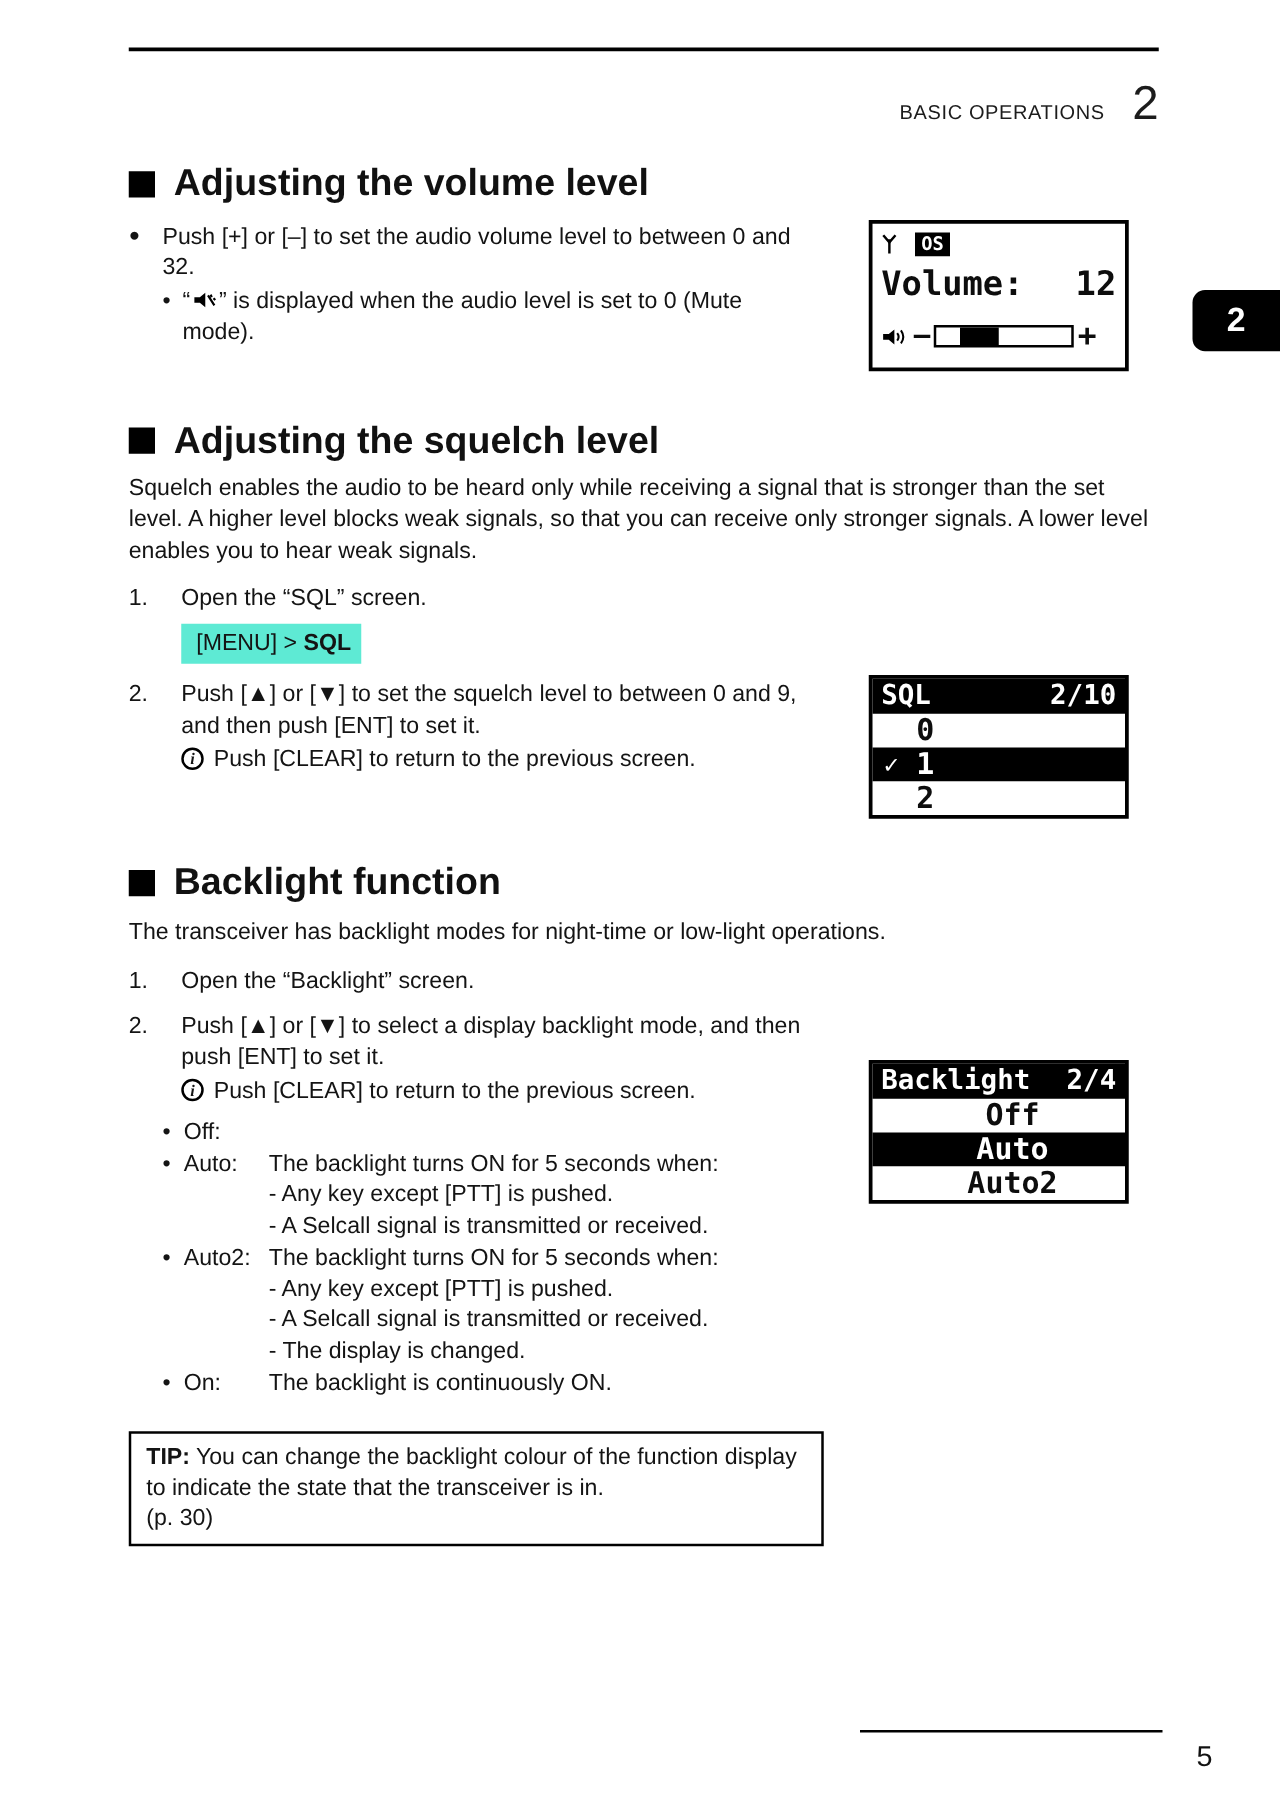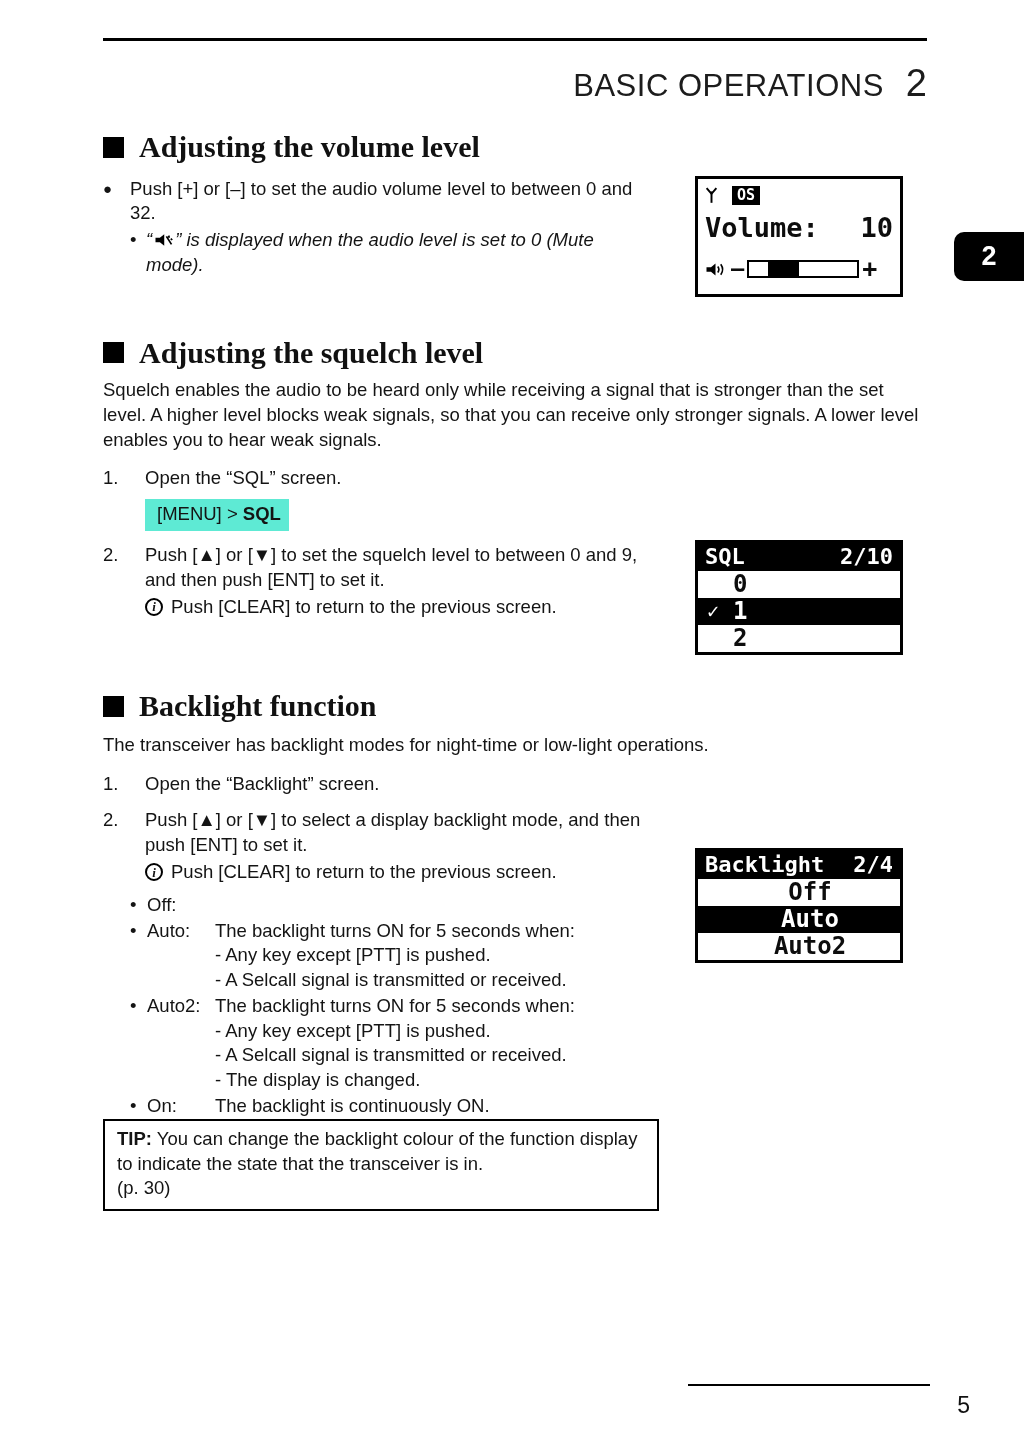--- a/index.html
+++ b/index.html
@@ -12,44 +12,44 @@
     font-family: "Liberation Sans", sans-serif;
     font-size: 18.5px;
     line-height: 1.34;
     overflow: hidden;
   }
   .rule-top { position: absolute; left: 103px; right: 97px; top: 38px; height: 3px; background: #000; }
   .header-line {
     position: absolute; top: 58px; left: 103px; right: 97px;
     display: flex; justify-content: flex-end; align-items: baseline; gap: 22px;
   }
-  .header-title { font-size: 31px; letter-spacing: 0.5px; color: #1c1c1c; }
+  .header-title { font-size: 16px; letter-spacing: 0.5px; color: #1c1c1c; }
   .header-chapter { font-size: 38px; color: #1c1c1c; }
   .side-tab {
     position: absolute; right: 0; top: 232px; width: 70px; height: 49px;
     background: #000; color: #fff; border-radius: 10px 0 0 10px;
     display: flex; align-items: center; justify-content: center;
     font-size: 27px; font-weight: bold;
   }
 
   .content { position: absolute; left: 103px; top: 130px; width: 824px; }
 
   .section-heading {
     display: flex; align-items: center; gap: 15px;
     font-size: 30px; font-weight: bold; line-height: 1.15;
-    margin: 0; color: #111; font-family: Liberation Serif, serif;
+    margin: 0; color: #111;
   }
   .sq { width: 21px; height: 21px; background: #000; flex: 0 0 auto; }
 
   .bullet-row { display: flex; margin-top: 12px; }
   .bullet-marker { width: 27px; flex: 0 0 auto; font-size: 15px; padding-top: 2px; }
   .bullet-text { max-width: 510px; }
   .sub-bullet-row { display: flex; margin-left: 27px; margin-top: 2px; }
   .sub-marker { width: 16px; flex: 0 0 auto; }
-  .sub-text { max-width: 500px; font-style: italic; }
+  .sub-text { max-width: 500px; }
   .mute-icon { vertical-align: -2px; margin: 0 2px; }
 
   .para { margin-top: 40px; max-width: 824px; }
   .sec-gap { margin-top: 58px; }
 
   .step { display: flex; margin-top: 14px; }
   .step-num { width: 42px; flex: 0 0 auto; }
   .step-body { flex: 1; }
   .step-body.narrow-sql { max-width: 505px; }
   .step-body.narrow-bl { max-width: 527px; }
@@ -70,21 +70,21 @@
   }
 
   .modes { margin-top: 8px; }
   .mode-row { display: flex; margin-top: 1px; }
   .mode-marker { width: 17px; margin-left: 27px; flex: 0 0 auto; }
   .mode-term { width: 68px; flex: 0 0 auto; }
   .mode-lines { flex: 1; }
   .mode-line { min-height: 0; }
 
   .tip-box {
-    width: 556px;
+    margin-top: 26px; width: 556px;
     border: 2px solid #000; padding: 6px 12px 8px 12px;
   }
   .tip-label { font-weight: bold; }
 
   
   .lcd {
     position: absolute; left: 695px; width: 208px;
     background: #fff; border: 3px solid #000;
     font-family: "DejaVu Sans Mono", monospace; font-weight: bold; color: #0d0d0d;
   }
@@ -253,21 +253,21 @@
   <div class="lcd lcd-volume">
     <div class="lcd-vol-top">
       <svg viewBox="0 0 16 20" width="13" height="17">
           <path d="M8 5 V19" stroke="#000" stroke-width="2.4"></path>
           <path d="M2 1 L8 8 L14 1" stroke="#000" stroke-width="2.4" fill="none"></path>
         </svg>
       <span class="lcd-badge">OS</span>
     </div>
     <div class="lcd-vol-mid">
       <span>Volume:</span>
-      <span>10</span>
+      <span>12</span>
     </div>
     <div class="lcd-vol-bot">
       <svg viewBox="0 0 28 22" width="21" height="17">
           <path d="M2 8 H8 L14 3 V19 L8 14 H2 Z" fill="#000"></path>
           <path d="M17 7 Q20 11 17 15" stroke="#000" stroke-width="2.2" fill="none"></path>
           <path d="M21 4 Q26 11 21 18" stroke="#000" stroke-width="2.2" fill="none"></path>
         </svg>
       <span class="lcd-minus">—</span>
       <span class="vol-bar">
           <span class="vol-bar-fill"></span>

